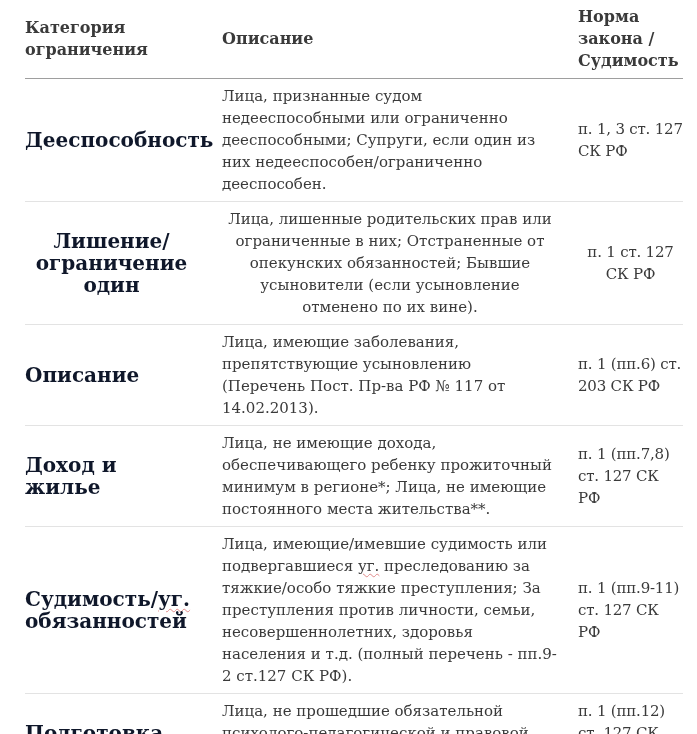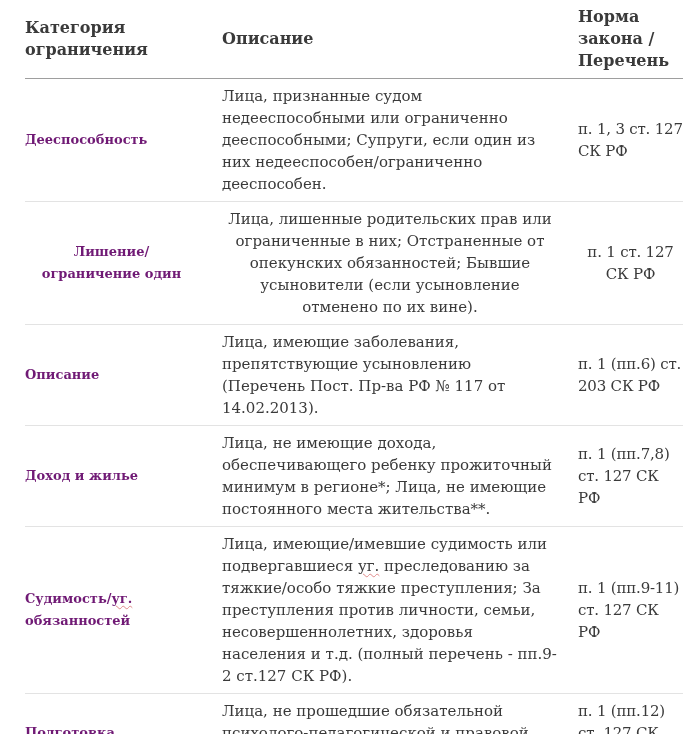--- a/index.html
+++ b/index.html
@@ -48,23 +48,23 @@
 
   tbody td {
     font-size: 15px;
     line-height: 22px;
     border-bottom: 1px solid #e3e3e3;
   }
   tbody tr:last-child td { border-bottom: none; }
 
   td.category {
     font-weight: bold;
-    font-size: 13px;
+    font-size: 20px;
     padding-right: 24px;
-    color: #701a75;
+    color: #0f172a;
   }
   td.description {
     padding-right: 20px;
   }
   td.norm {
     letter-spacing: -0.2px;
   }
 
   
   tbody tr:nth-child(1) td { height: 93px; }
@@ -90,21 +90,21 @@
   <table class="restrictions">
     <colgroup>
       <col class="c-category">
       <col class="c-description">
       <col class="c-norm">
     </colgroup>
     <thead>
       <tr>
         <th class="h-category">Категория ограничения</th>
         <th class="h-description">Описание</th>
-        <th class="h-norm">Норма закона / Перечень</th>
+        <th class="h-norm">Норма закона / Судимость</th>
       </tr>
     </thead>
     <tbody>
         <tr>
           <td class="category"><span>Дееспособность</span></td>
           <td class="description"><span>Лица, признанные судом недееспособными или ограниченно дееспособными; Супруги, если один из них недееспособен/ограниченно дееспособен.</span></td>
           <td class="norm">п. 1, 3 ст. 127 СК РФ</td>
         </tr>
         <tr>
           <td class="category"><span>Лишение/ограничение один</span></td>

